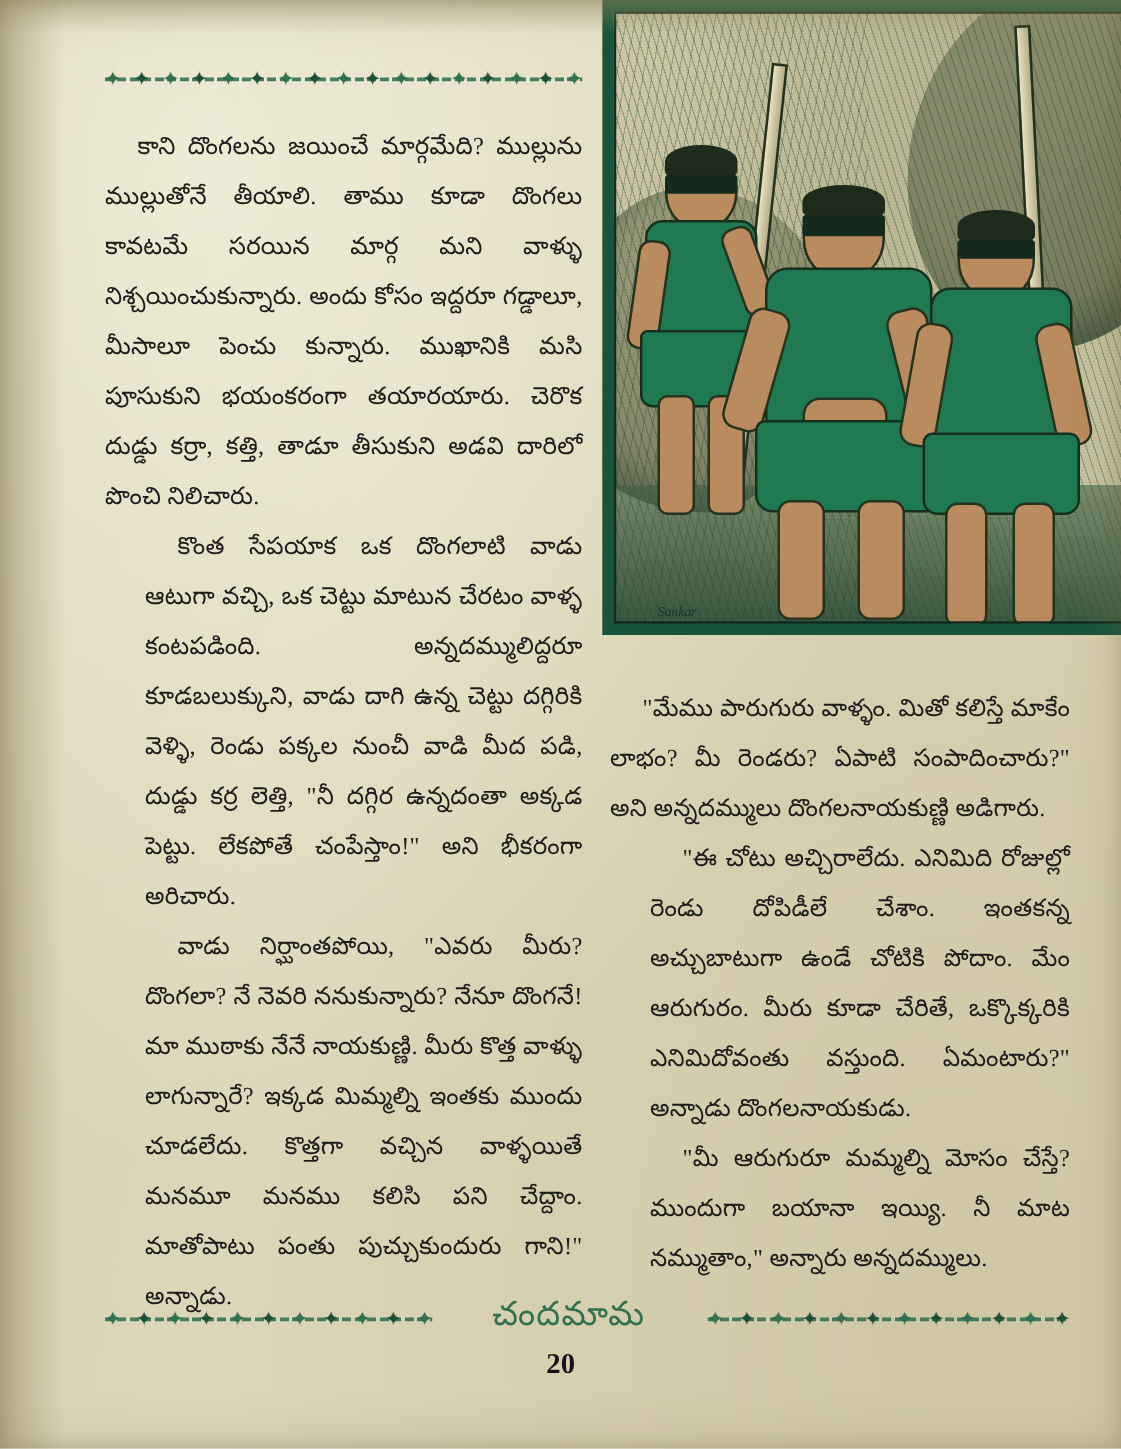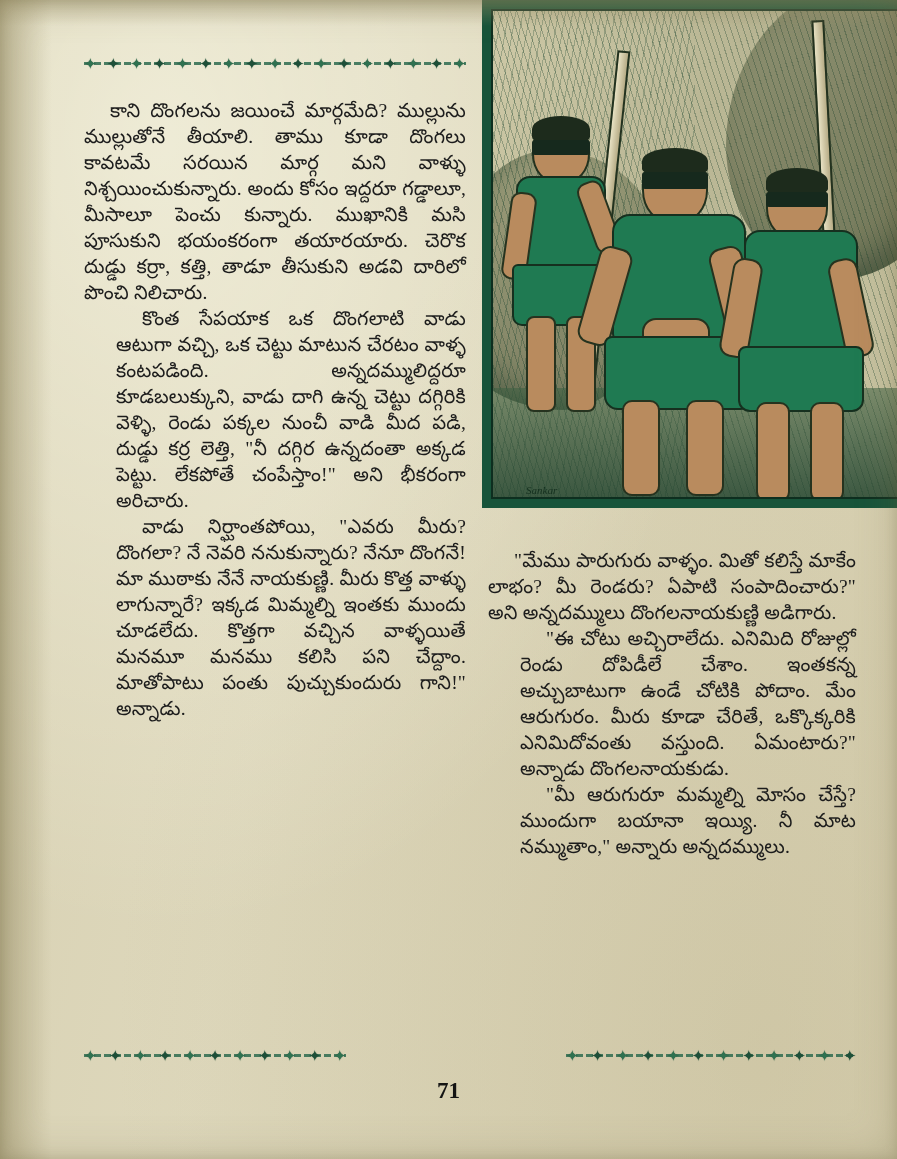--- a/index.html
+++ b/index.html
@@ -80,21 +80,21 @@
     line-height: 15px;
     text-shadow: 0 0 1px #1f4d36;
   }
   .star.dark { color: #1e4f38; }
 
   
   .col {
     position: absolute;
     color: #1c1c1c;
     font-size: 19.5px;
-    line-height: 26px;
+    line-height: 40px;
     letter-spacing: 0.2px;
   }
   .col p {
     margin: 0 0 0 0;
     text-align: justify;
     text-justify: inter-word;
     text-indent: 26px;
   }
   .col p + p { margin-top: 0; margin-left: 32px; }
 
@@ -381,20 +381,21 @@
         <span class="star dark">✦</span>
         <span class="star">✦</span>
         <span class="star dark">✦</span>
         <span class="star">✦</span>
         <span class="star dark">✦</span>
         <span class="star">✦</span>
       </div>
     </div>
   </div>
 
+  <div id="magazine-title">చందమామ</div>
 
   <div class="ornament" id="footer-ornament-right">
     <div class="orn-band">
       <div class="wave"></div>
       <div class="orn-stars">
         <span class="star">✦</span>
         <span class="star dark">✦</span>
         <span class="star">✦</span>
         <span class="star dark">✦</span>
         <span class="star">✦</span>
@@ -402,18 +403,18 @@
         <span class="star">✦</span>
         <span class="star dark">✦</span>
         <span class="star">✦</span>
         <span class="star dark">✦</span>
         <span class="star">✦</span>
         <span class="star dark">✦</span>
       </div>
     </div>
   </div>
 
-  <div id="page-number">71</div>
+  <div id="page-number">20</div>
 
   <div class="left-edge"></div>
   <div class="top-edge"></div>
   <div class="edge-shadow"></div>
 </div>
 
 </body></html>

